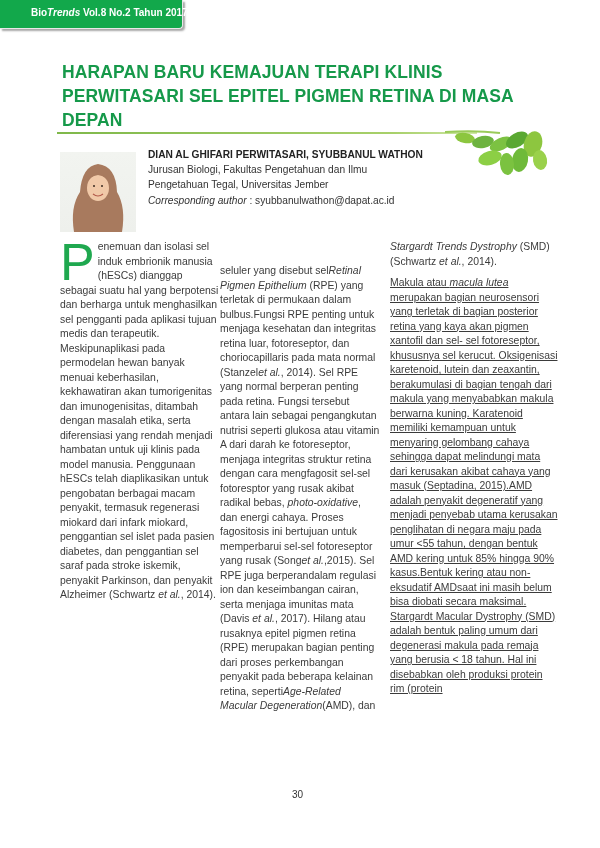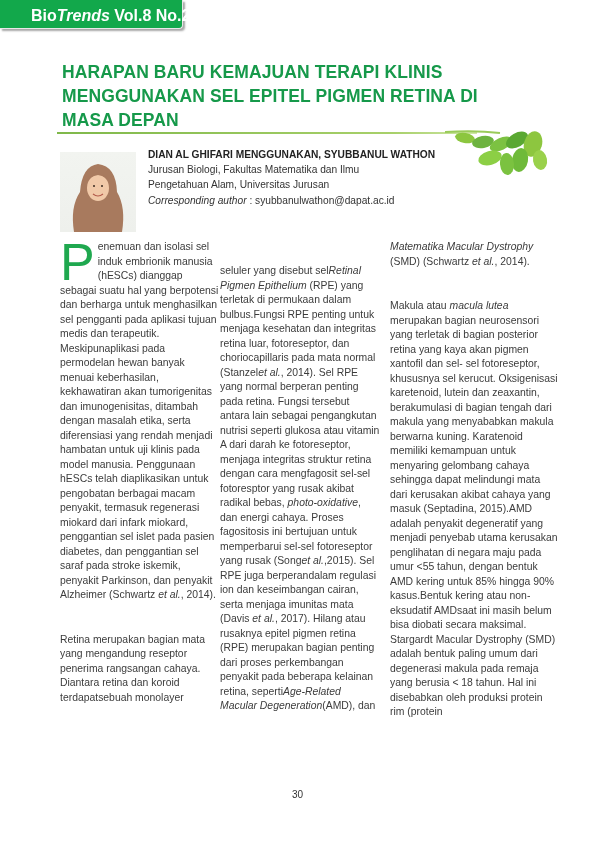--- a/index.html
+++ b/index.html
@@ -7,21 +7,21 @@
     width: 600px; height: 848px; background: #ffffff; position: relative; overflow: hidden;
     font-family: "Liberation Sans", "DejaVu Sans", sans-serif; color: #2a2a2a;
   }
   .journal-banner {
     position: absolute; left: 0; top: 0; width: 182px; height: 28px;
     background: #12a84b; border-bottom-right-radius: 4px;
     box-shadow: 2px 2px 2px rgba(0,0,0,0.35);
     border-right: 1px solid #e8e8e8; border-bottom: 1px solid #e8e8e8;
   }
   .journal-banner-text {
-    position: absolute; left: 5px; top: 7px; color: #ffffff; font-size: 16px; font-weight: bold;
+    position: absolute; left: 5px; top: 7px; color: #ffffff; font-size: 10px; font-weight: bold;
     white-space: nowrap;
     padding-left: 26px;
   }
   .journal-banner-text i { font-style: italic; }
   .title {
     position: absolute; left: 62px; top: 60px; width: 470px;
     color: #16994a; font-size: 17.5px; font-weight: bold; line-height: 24px; letter-spacing: 0.1px;
   }
   .title-rule {
     position: absolute; left: 57px; top: 132px; width: 420px; height: 2px;
@@ -34,41 +34,41 @@
   }
   .author-block {
     position: absolute; left: 148px; top: 147px; font-size: 10.2px; line-height: 15.2px; color: #333;
   }
   .author-names { font-weight: bold; color: #222; }
   .author-block i { font-style: italic; }
   .col {
     position: absolute; top: 240px; width: 160px; font-size: 10.4px; line-height: 14.5px; color: #3b3b3b;
   }
   .col p { margin: 0; }
-  .col p + p { margin-top: 30px; }
+  .col p + p { margin-top: 7px; text-decoration: underline; }
   .col i { font-style: italic; }
   .col1 { left: 60px; }
   .col2 { left: 220px; margin-top: 24px; }
   .col3 { left: 390px; width: 168px; }
   .dropcap {
     float: left; font-size: 52px; line-height: 40px; color: #1fa84f; font-weight: normal;
     margin: 2px 3px 0 0; font-family: "Liberation Sans", sans-serif;
   }
   .page-number {
     position: absolute; left: 292px; top: 789px; font-size: 10px; color: #333;
   }
 </style>
 </head>
 <body>
 
 <div class="journal-banner">
   <span class="journal-banner-text"><span>Bio</span><i>Trends</i><span> Vol.8 No.2 Tahun 2017</span></span>
 </div>
 
-<div class="title">HARAPAN BARU KEMAJUAN TERAPI KLINIS MENGGUNAKAN SEL EPITEL PIGMEN RETINA DI MASA DEPAN</div>
+<div class="title">HARAPAN BARU KEMAJUAN TERAPI KLINIS PERWITASARI SEL EPITEL PIGMEN RETINA DI MASA DEPAN</div>
 <div class="title-rule"></div>
 
 <svg class="leaves" viewBox="0 0 110 50">
   <path d="M0 2 Q30 0 55 3" stroke="#9acb5a" stroke-width="2" fill="none"></path>
   <ellipse cx="20" cy="8" rx="10" ry="5" fill="#8cc63f" transform="rotate(10 20 8)"></ellipse>
   <ellipse cx="38" cy="12" rx="11" ry="6" fill="#6db33f" transform="rotate(-10 38 12)"></ellipse>
   <ellipse cx="56" cy="14" rx="12" ry="6" fill="#7cc242" transform="rotate(-25 56 14)"></ellipse>
   <ellipse cx="72" cy="10" rx="12" ry="7" fill="#5aa832" transform="rotate(-30 72 10)"></ellipse>
   <ellipse cx="88" cy="14" rx="9" ry="13" fill="#8dc63f" transform="rotate(15 88 14)"></ellipse>
   <ellipse cx="75" cy="30" rx="8" ry="12" fill="#6fba3a" transform="rotate(10 75 30)"></ellipse>
@@ -82,33 +82,32 @@
     <path d="M14 80 Q10 55 20 40 Q22 14 38 12 Q56 14 57 40 Q66 55 62 80 Z" fill="#a87a5e"></path>
     <ellipse cx="38" cy="36" rx="11" ry="13" fill="#f1c9a8"></ellipse>
     <path d="M26 30 Q38 16 50 30 Q46 22 38 22 Q30 22 26 30 Z" fill="#a87a5e"></path>
     <path d="M33 42 Q38 46 43 42" stroke="#b25a4a" stroke-width="1.2" fill="none"></path>
     <circle cx="34" cy="34" r="1" fill="#3a2a20"></circle>
     <circle cx="42" cy="34" r="1" fill="#3a2a20"></circle>
   </svg>
 </div>
 
 <div class="author-block">
-  <div class="author-names">DIAN AL GHIFARI MENGGUNAKAN, SYUBBANUL WATHON</div>
-  <div>Jurusan Biologi, Fakultas Matematika dan Ilmu</div>
-  <div>Pengetahuan Alam, Universitas Jurusan</div>
+  <div class="author-names">DIAN AL GHIFARI PERWITASARI, SYUBBANUL WATHON</div>
+  <div>Jurusan Biologi, Fakultas Pengetahuan dan Ilmu</div>
+  <div>Pengetahuan Tegal, Universitas Jember</div>
   <div><i>Corresponding author</i><span> : syubbanulwathon@dapat.ac.id</span></div>
 </div>
 
 <div class="col col1">
   <p><span class="dropcap">P</span><span>enemuan dan isolasi sel induk embrionik manusia (hESCs) dianggap sebagai suatu hal yang berpotensi dan berharga untuk menghasilkan sel pengganti pada aplikasi tujuan medis dan terapeutik. Meskipunaplikasi pada permodelan hewan banyak menuai keberhasilan, kekhawatiran akan tumorigenitas dan imunogenisitas, ditambah dengan masalah etika, serta diferensiasi yang rendah menjadi hambatan untuk uji klinis pada model manusia. Penggunaan hESCs telah diaplikasikan untuk pengobatan berbagai macam penyakit, termasuk regenerasi miokard dari infark miokard, penggantian sel islet pada pasien diabetes, dan penggantian sel saraf pada stroke iskemik, penyakit Parkinson, dan penyakit Alzheimer (Schwartz </span><i>et al.</i><span>, 2014).</span></p>
-  <p>Retina merupakan bagian mata yang mengandung reseptor penerima rangsangan cahaya. Diantara retina dan koroid terdapatsebuah monolayer</p>
 </div>
 
 <div class="col col2">
   <p><span>seluler yang disebut sel</span><i>Retinal Pigmen Epithelium</i><span> (RPE) yang terletak di permukaan dalam bulbus.Fungsi RPE penting untuk menjaga kesehatan dan integritas retina luar, fotoreseptor, dan choriocapillaris pada mata normal (Stanzel</span><i>et al.</i><span>, 2014). Sel RPE yang normal berperan penting pada retina. Fungsi tersebut antara lain sebagai pengangkutan nutrisi seperti glukosa atau vitamin A dari darah ke fotoreseptor, menjaga integritas struktur retina dengan cara mengfagosit sel-sel fotoresptor yang rusak akibat radikal bebas, </span><i>photo-oxidative</i><span>, dan energi cahaya. Proses fagositosis ini bertujuan untuk memperbarui sel-sel fotoreseptor yang rusak (Song</span><i>et al.</i><span>,2015). Sel RPE juga berperandalam regulasi ion dan keseimbangan cairan, serta menjaga imunitas mata (Davis </span><i>et al.</i><span>, 2017). Hilang atau rusaknya epitel pigmen retina (RPE) merupakan bagian penting dari proses perkembangan penyakit pada beberapa kelainan retina, seperti</span><i>Age-Related Macular Degeneration</i><span>(AMD), dan</span></p>
 </div>
 
 <div class="col col3">
-  <p><i>Matematika Macular Dystrophy</i><span> (SMD) (Schwartz </span><i>et al.</i><span>, 2014).</span></p>
+  <p><i>Stargardt Trends Dystrophy</i><span> (SMD) (Schwartz </span><i>et al.</i><span>, 2014).</span></p>
   <p><span>Makula atau </span><i>macula lutea</i><span> merupakan bagian neurosensori yang terletak di bagian posterior retina yang kaya akan pigmen xantofil dan sel- sel fotoreseptor, khususnya sel kerucut. Oksigenisasi karetenoid, lutein dan zeaxantin, berakumulasi di bagian tengah dari makula yang menyababkan makula berwarna kuning. Karatenoid memiliki kemampuan untuk menyaring gelombang cahaya sehingga dapat melindungi mata dari kerusakan akibat cahaya yang masuk (Septadina, 2015).AMD adalah penyakit degeneratif yang menjadi penyebab utama kerusakan penglihatan di negara maju pada umur &lt;55 tahun, dengan bentuk AMD kering untuk 85% hingga 90% kasus.Bentuk kering atau non-eksudatif AMDsaat ini masih belum bisa diobati secara maksimal. Stargardt Macular Dystrophy (SMD) adalah bentuk paling umum dari degenerasi makula pada remaja yang berusia &lt; 18 tahun. Hal ini disebabkan oleh produksi protein rim (protein</span></p>
 </div>
 
 <div class="page-number">30</div>
 
 </body></html>

